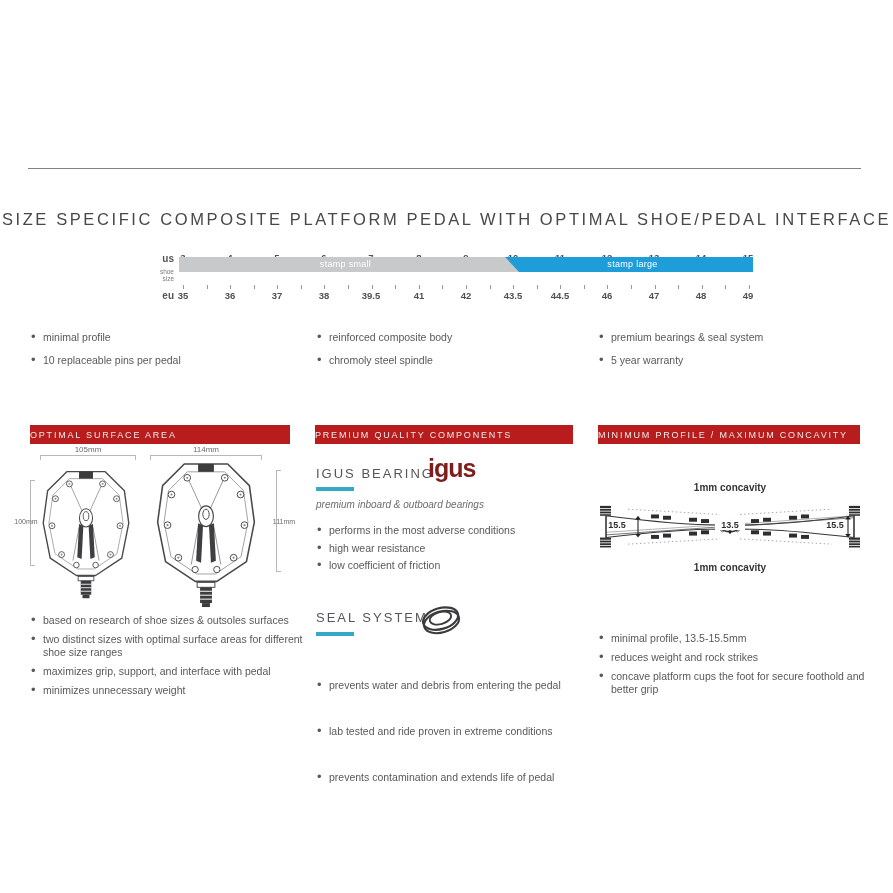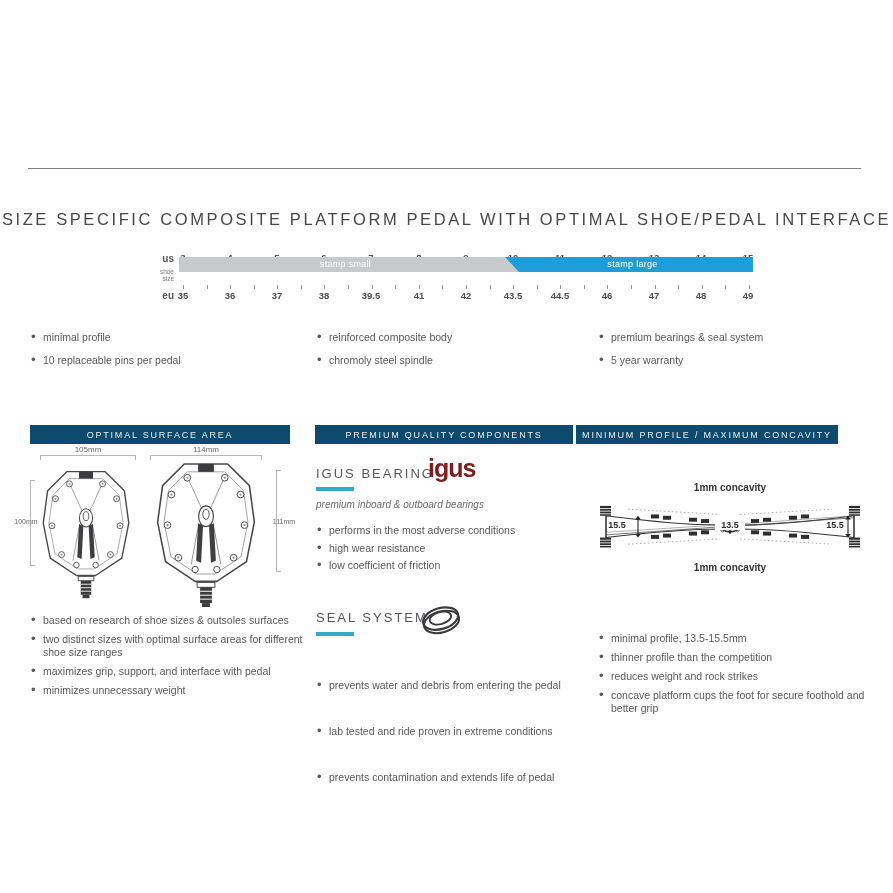--- a/index.html
+++ b/index.html
@@ -31,22 +31,22 @@
   
   ul.bullets{list-style:none;margin:0;padding:0;}
   ul.bullets li{position:relative;padding-left:13px;font-size:10.5px;line-height:13px;color:#58595b;}
   ul.bullets li::before{content:"\2022";position:absolute;left:1px;top:-1px;font-size:13px;color:#58595b;}
   ul.feat li{margin-bottom:10px;}
   ul.sp19 li{margin-bottom:6px;}
   ul.sp18 li{margin-bottom:4.5px;}
   ul.sp20 li{margin-bottom:7px;margin-top:33px;}
 
   
-  .section-header{position:absolute;top:425px;height:19px;background:#0c4a6e;color:#ececec;
-    font-size:9px;letter-spacing:1.8px;text-align:center;line-height:20px;}
+  .section-header{position:absolute;top:425px;height:19px;background:#b91c1c;color:#ececec;
+    font-size:9px;letter-spacing:1.8px;text-align:left;line-height:20px;}
 
   
   .dimlabel{position:absolute;font-size:8px;color:#6b6b6d;text-align:center;}
   .dimlabel-sm{position:absolute;font-size:7px;color:#6b6b6d;text-align:center;}
   .dimh{position:absolute;height:4px;border:1px solid #b8b8ba;border-bottom:none;}
   .dimv{position:absolute;width:4px;border:1px solid #b8b8ba;border-right:none;}
 
   
   .sub-heading{position:absolute;font-size:13px;letter-spacing:2px;color:#55565a;}
   .teal-bar{position:absolute;width:38px;height:4px;background:#35a9c8;}
@@ -163,21 +163,21 @@
   <li>reinforced composite body</li>
   <li>chromoly steel spindle</li>
 </ul>
 <ul class="bullets feat abs" style="left:598px;top:331px;width:270px;">
   <li>premium bearings &amp; seal system</li>
   <li>5 year warranty</li>
 </ul>
 
 <div class="section-header" style="left:30px;width:260px;">OPTIMAL SURFACE AREA</div>
 <div class="section-header" style="left:315px;width:258px;">PREMIUM QUALITY COMPONENTS</div>
-<div class="section-header" style="left:576px;width:262px;">MINIMUM PROFILE / MAXIMUM CONCAVITY</div>
+<div class="section-header" style="left:598px;width:262px;">MINIMUM PROFILE / MAXIMUM CONCAVITY</div>
 
 <div class="abs" style="left:24px;top:442px;width:262px;height:170px;">
   <span class="dimlabel" style="left:16px;top:3px;width:96px;">105mm</span>
   <span class="dimlabel" style="left:126px;top:3px;width:112px;">114mm</span>
   <div class="dimh" style="left:16px;top:13px;width:94px;"></div>
   <div class="dimh" style="left:126px;top:13px;width:110px;"></div>
 
   <div class="dimv" style="left:6px;top:38px;height:84px;"></div>
   <span class="dimlabel-sm" style="left:-10px;top:76px;width:24px;">100mm</span>
   <div class="dimv" style="left:252px;top:28px;height:100px;"></div>
@@ -301,16 +301,15 @@
 
   <span class="thickness-label" style="left:4px;top:38px;">15.5</span>
   <span class="thickness-label thickness-center" style="left:117px;top:38px;">13.5</span>
   <span class="thickness-label" style="left:222px;top:38px;">15.5</span>
 
   <span class="concavity-label" style="top:80px;">1mm concavity</span>
 </div>
 
 <ul class="bullets sp19 abs" style="left:598px;top:632px;width:282px;">
   <li>minimal profile, 13.5-15.5mm</li>
-  <li>thinner profile than the competition</li>
   <li>reduces weight and rock strikes</li>
   <li>concave platform cups the foot for secure foothold and better grip</li>
 </ul>
 
 </body></html>

